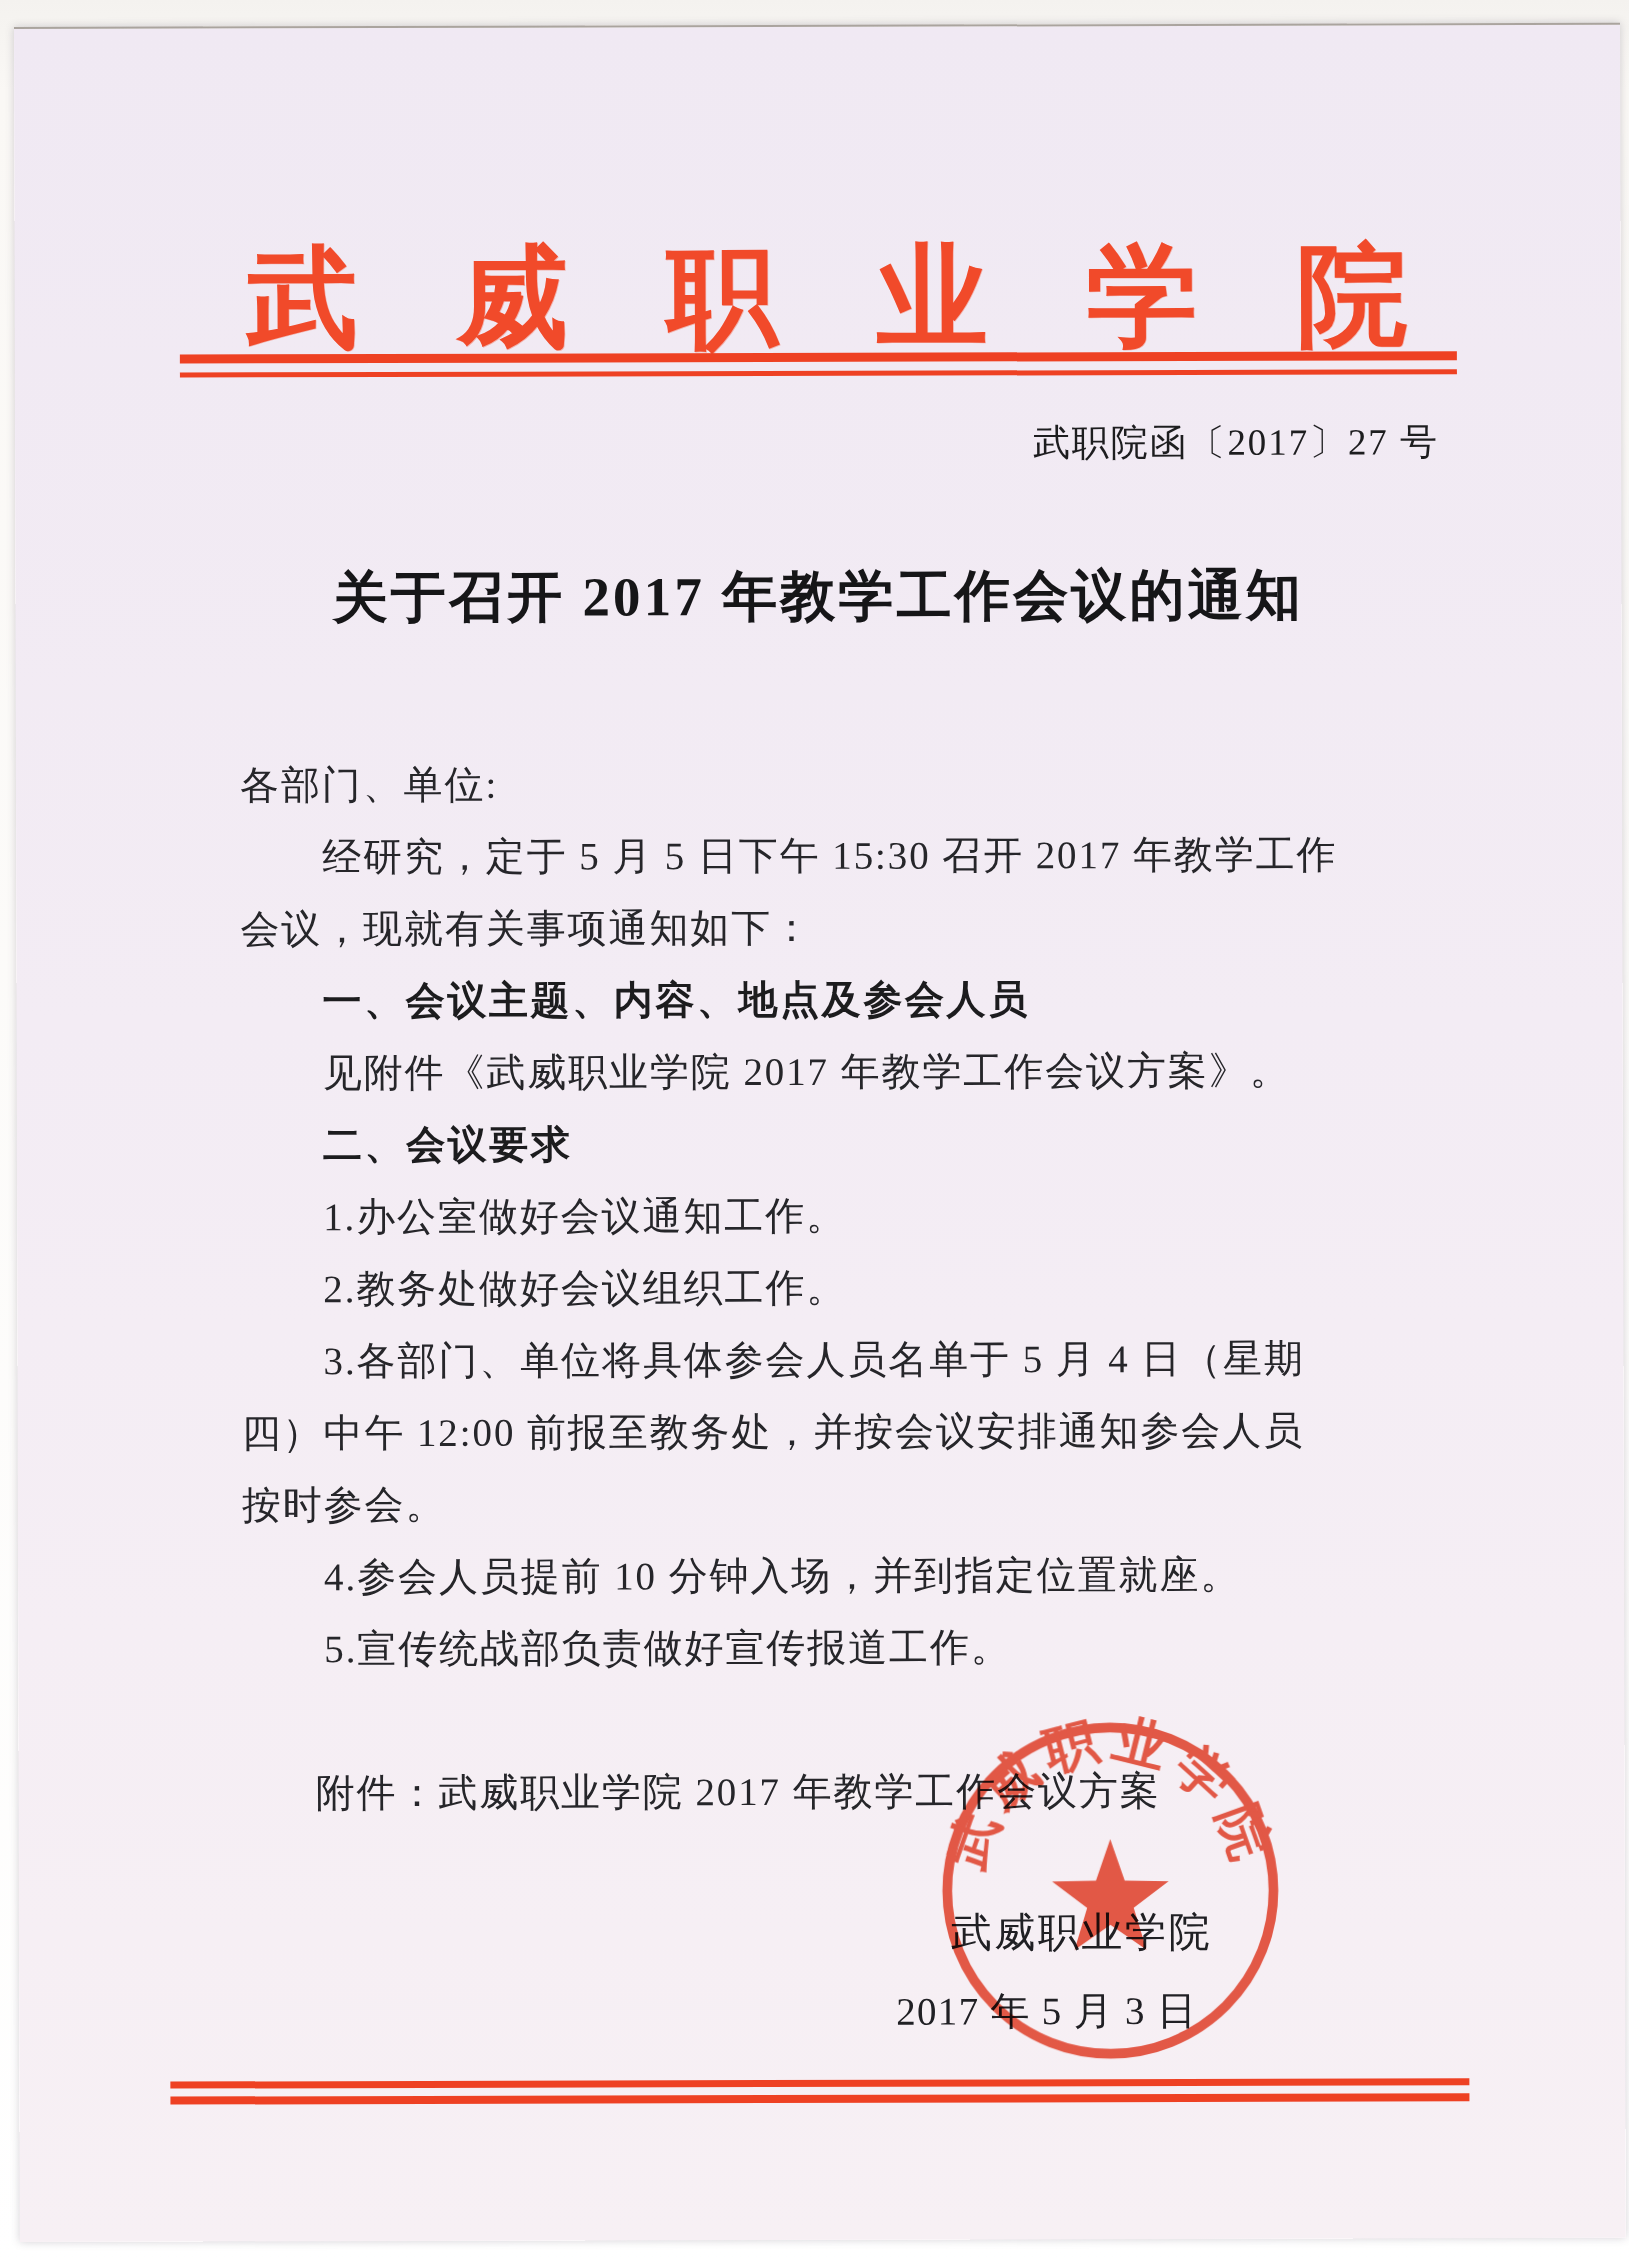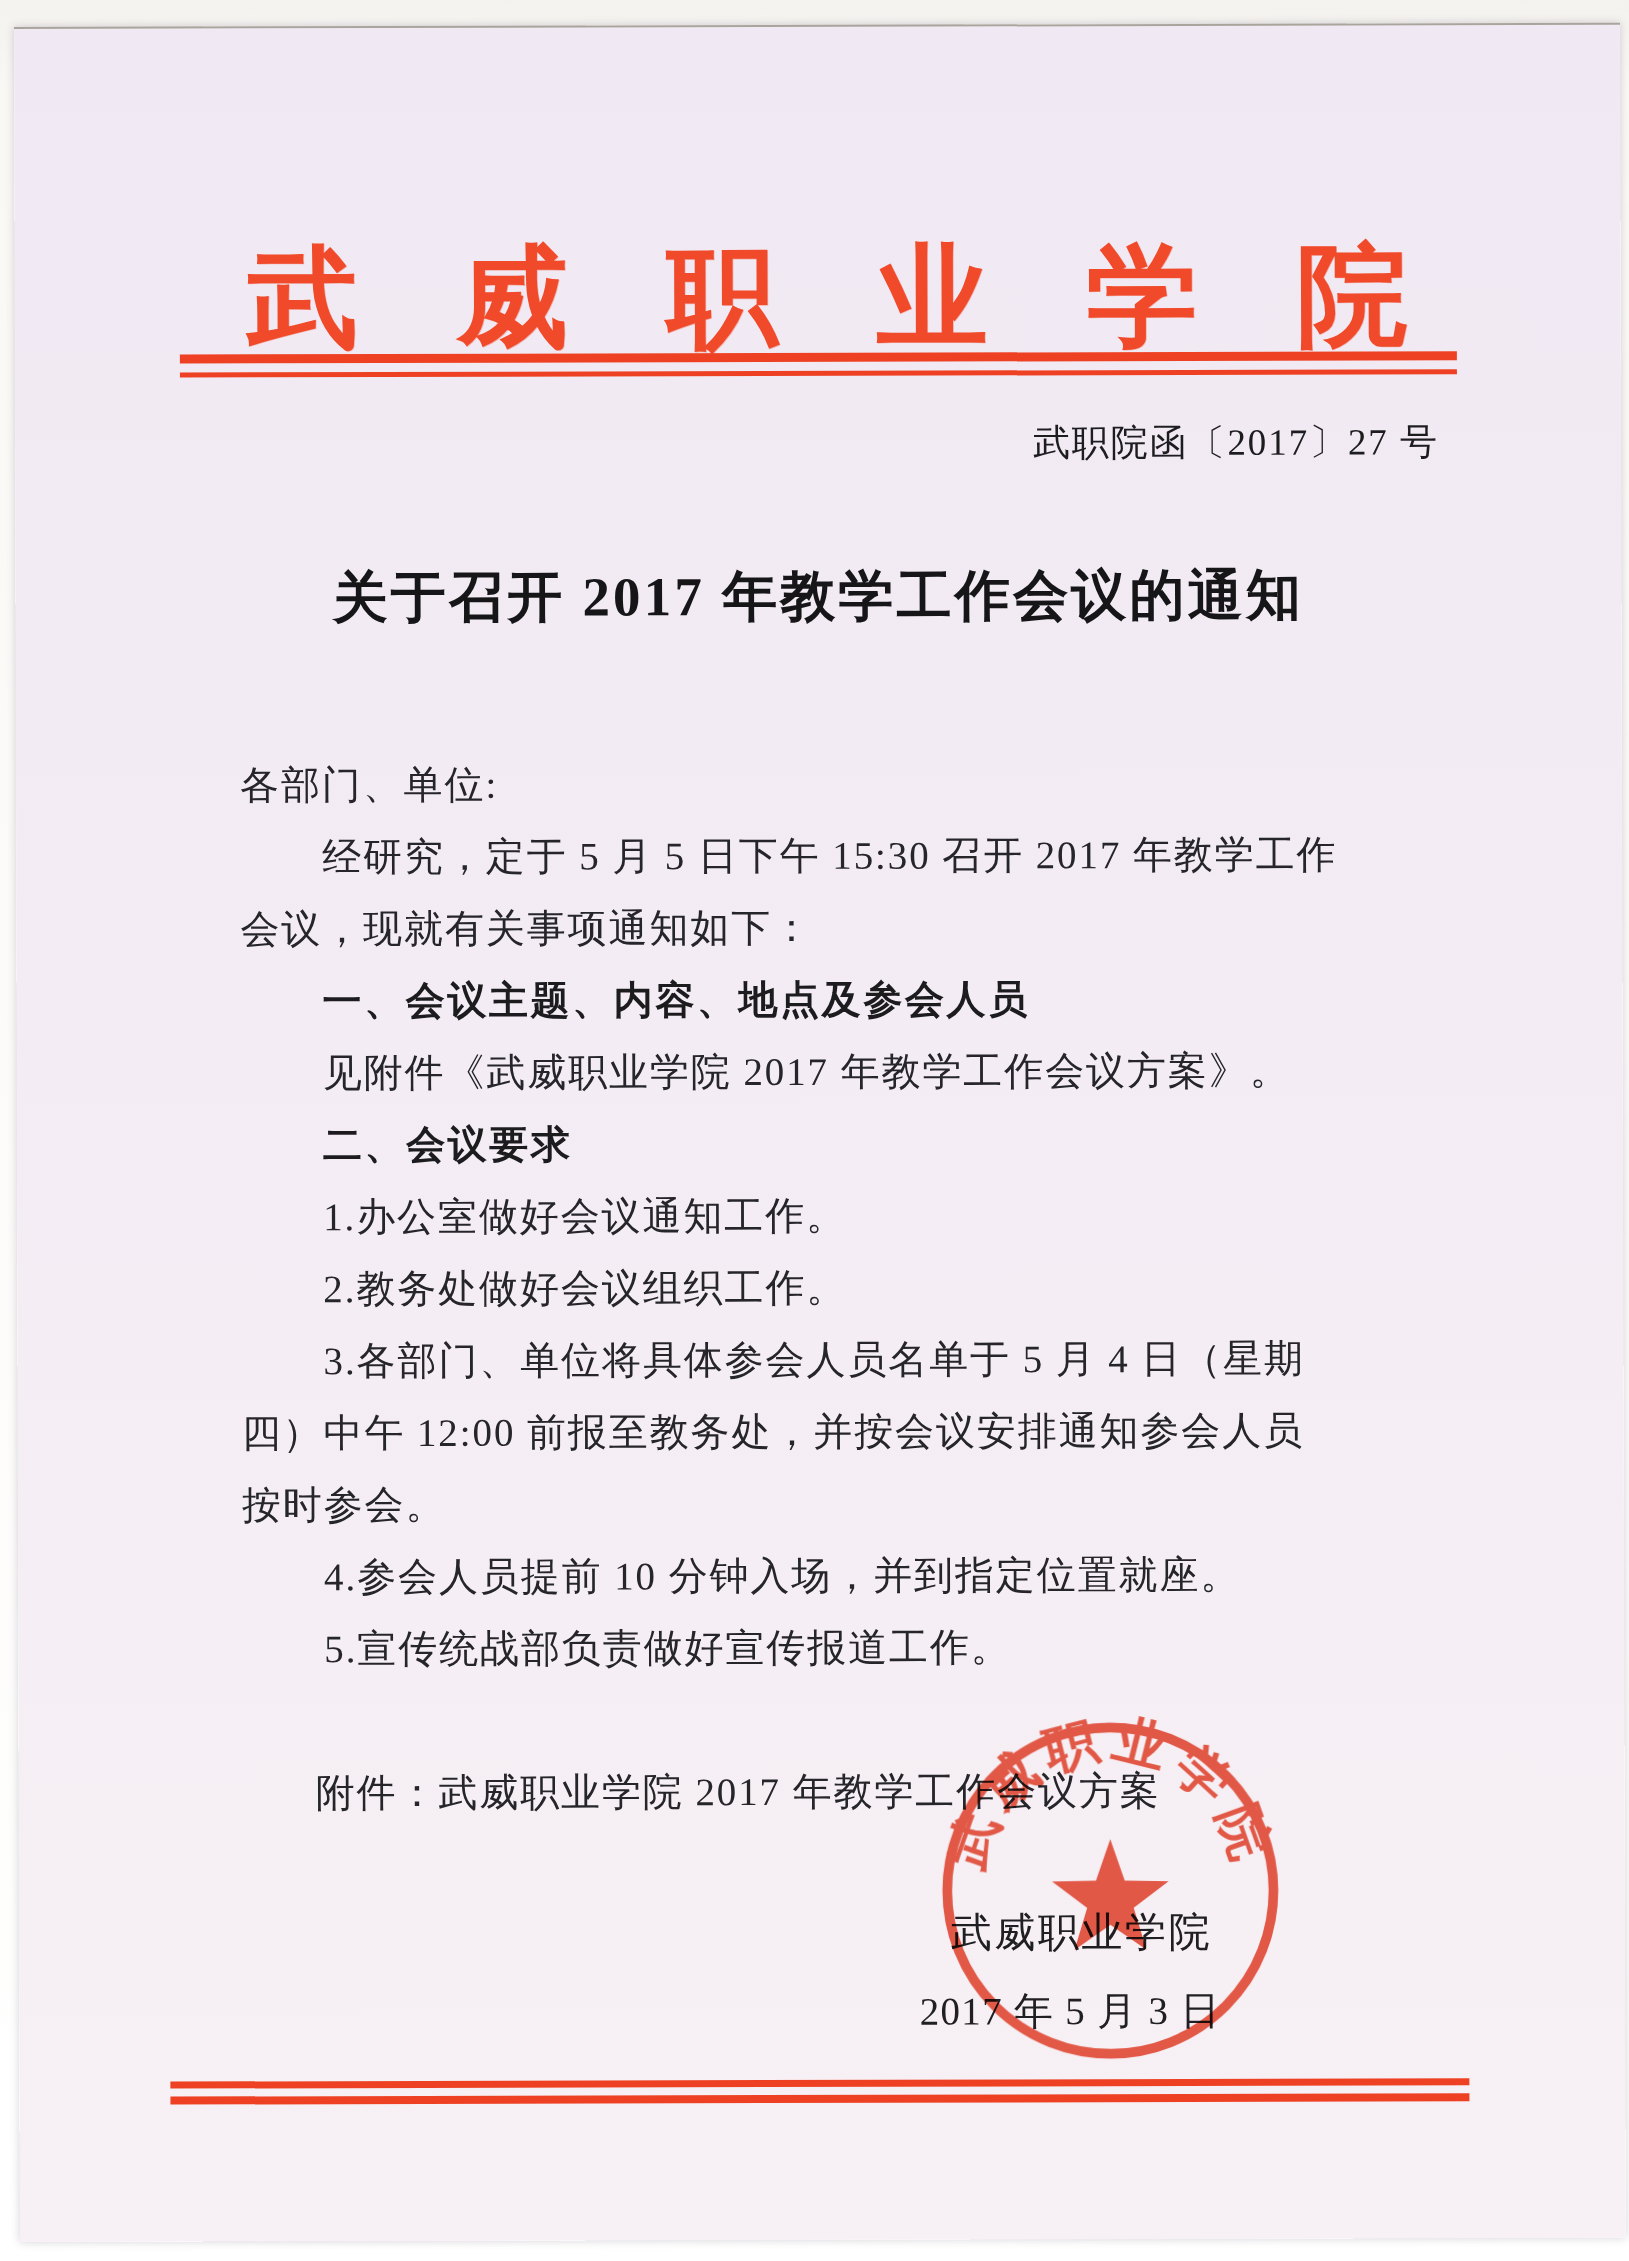--- a/index.html
+++ b/index.html
@@ -70,21 +70,21 @@
     white-space:nowrap;z-index:2;
   }
   
   .signature{
     position:absolute;top:1879px;left:927px;width:271px;
     text-align:center;font-size:41px;letter-spacing:2.6px;
     color:#202024;white-space:nowrap;z-index:2;
   }
   .date{
     position:absolute;top:1958px;left:877px;width:348px;
-    text-align:center;font-size:39px;letter-spacing:1.3px;
+    text-align:left;font-size:39px;letter-spacing:1.3px;
     color:#202024;white-space:nowrap;z-index:2;
   }
   
   .seal{
     position:absolute;left:911px;top:1684px;width:361px;height:361px;
     z-index:3;mix-blend-mode:multiply;opacity:.86;
     filter:blur(0.4px);
   }
   .seal text{
     font-family:"Liberation Serif","DejaVu Serif",serif;

